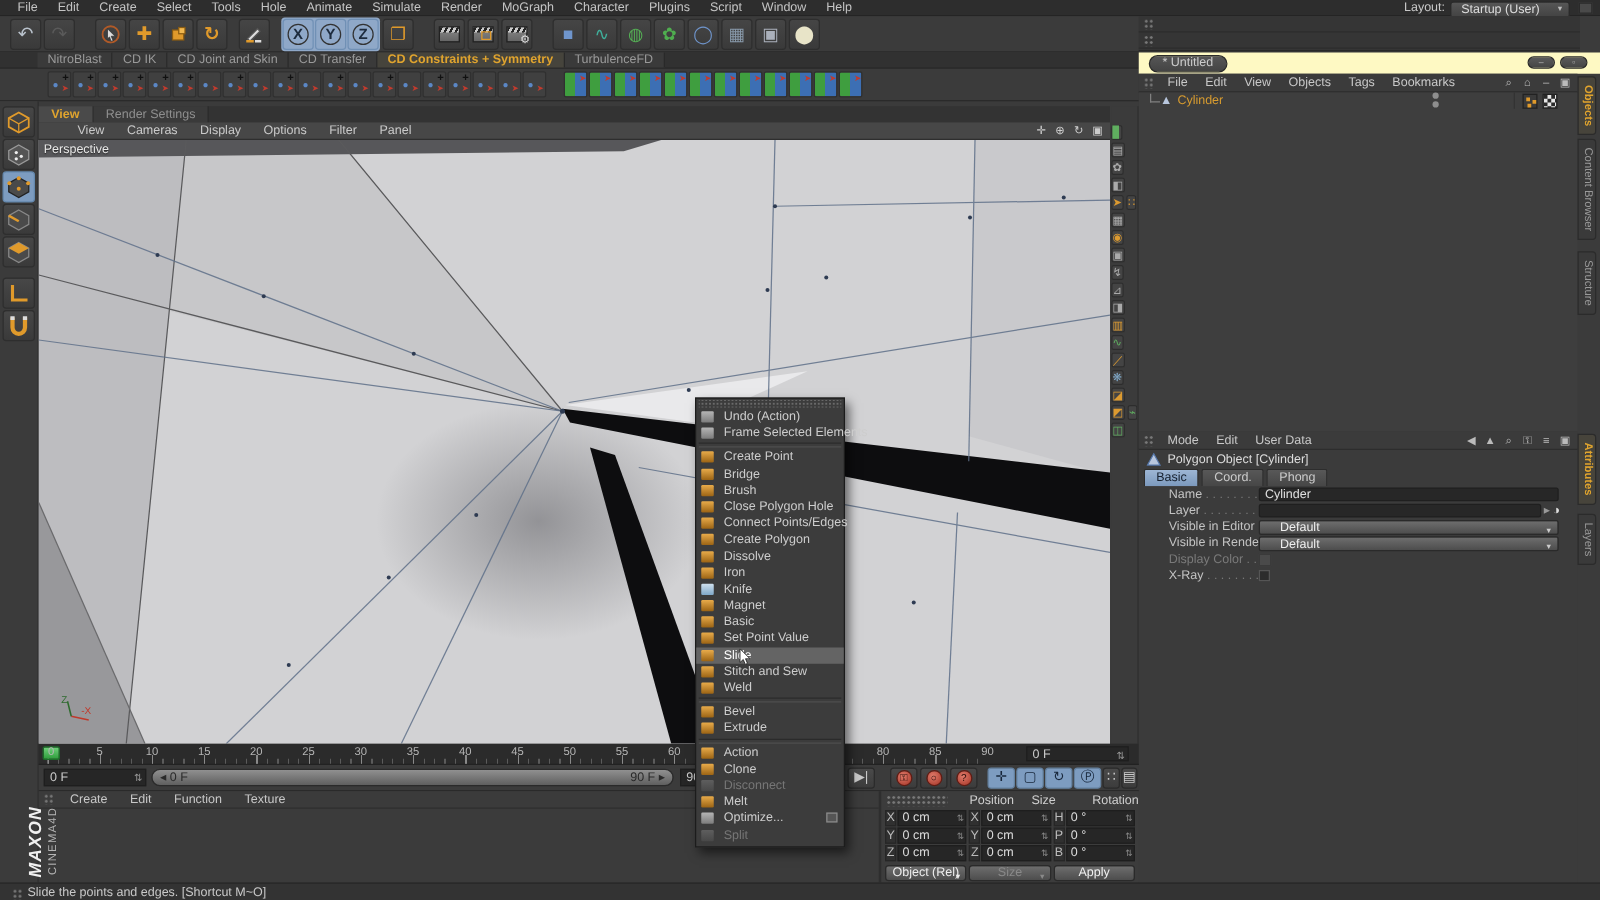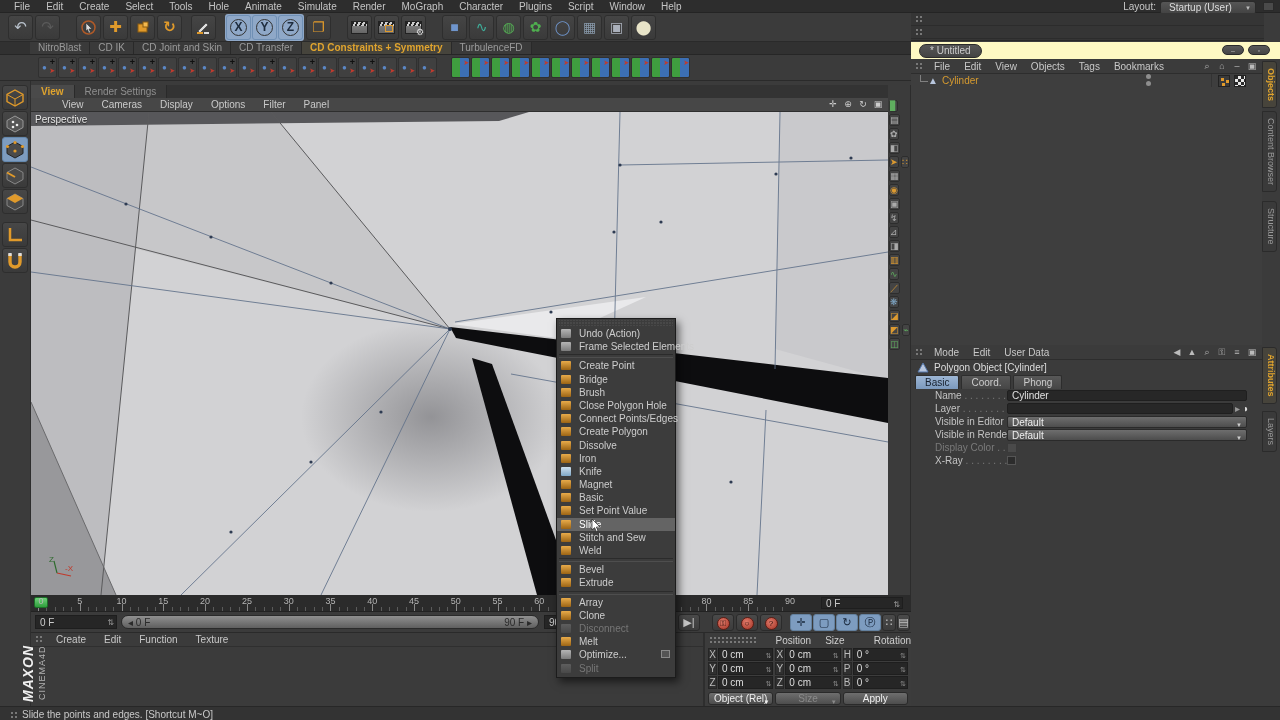--- a/index.html
+++ b/index.html
@@ -119,21 +119,21 @@
   #am-title { height:15px; display:flex; align-items:center; padding-left:6px; gap:5px; color:#ddd; }
   #am-tabs { height:14px; display:flex; padding-left:4px; gap:2px; }
   #am-tabs .at { padding:0 9px; line-height:13px; background:linear-gradient(#585858,#464646); border:1px solid #2d2d2d; border-bottom:none; color:#ccc; border-radius:2px 2px 0 0; }
   #am-tabs .at.sel { background:linear-gradient(#9db6d4,#7b99bd); color:#16202e; }
   #am-section { height:13px; background:#2f2f2f; color:#e3e3e3; padding-left:6px; line-height:13px; border-top:1px solid #262626; border-bottom:1px solid #262626; }
   .am-row { height:13px; display:flex; align-items:center; position:relative; padding-left:24px; }
   .am-lbl { width:72px; overflow:hidden; white-space:nowrap; color:#c3c3c3; flex:none; }
   .am-lbl::after { content:" .\00a0.\00a0.\00a0.\00a0.\00a0.\00a0.\00a0.\00a0.\00a0.\00a0.\00a0."; color:#787878; }
   .am-lbl.dim, .am-row .dim { color:#7a7a7a; }
   .am-input { height:11px; background:#272727; border:1px solid #1f1f1f; border-radius:2px; color:#e0e0e0; padding:0 4px; line-height:10px; }
-  .am-dd { height:12px; background:linear-gradient(#6e6e6e,#4d4d4d); border:1px solid #2a2a2a; border-radius:2px; color:#eee; padding:0 4px; line-height:11px; position:relative; }
+  .am-dd { height:12px; background:linear-gradient(#6e6e6e,#4d4d4d); border:1px solid #2a2a2a; border-radius:2px; color:#eee; padding:0 16px; line-height:11px; position:relative; }
   .am-dd::after { content:"▼"; font-size:6px; color:#ccc; position:absolute; right:4px; top:3px; }
   .chip { width:10px; height:10px; }
   #xray-cb { width:9px; height:9px; background:#2c2c2c; border:1px solid #555; }
 
   
   #rtabs { position:absolute; left:351px; top:46px; width:17px; height:647px; }
   .vtab { position:absolute; left:0; width:15px; writing-mode:vertical-rl; text-align:center; background:#3a3a3a; border:1px solid #2b2b2b; border-radius:0 3px 3px 0; color:#9a9a9a; padding:6px 0; font-size:9px; }
   .vtab.on { background:#47443b; color:#e0a42e; font-weight:bold; }
 
   
@@ -494,21 +494,21 @@
   <div class="cm-item"><span class="cm-ico or"></span><span>Set Point Value</span></div>
   <div class="cm-item hl"><span class="cm-ico or"></span><span>Slide</span><svg id="cm-cursor" width="10" height="14">
         <path d="M1 0 L1 11 L3.6 8.6 L5.2 12.5 L7 11.7 L5.4 8 L9 8 Z" fill="#fff" stroke="#222" stroke-width=".7"></path>
       </svg></div>
   <div class="cm-item"><span class="cm-ico or"></span><span>Stitch and Sew</span></div>
   <div class="cm-item"><span class="cm-ico or"></span><span>Weld</span></div>
   <div class="cm-sep"></div>
   <div class="cm-item"><span class="cm-ico or"></span><span>Bevel</span></div>
   <div class="cm-item"><span class="cm-ico or"></span><span>Extrude</span></div>
   <div class="cm-sep"></div>
-  <div class="cm-item"><span class="cm-ico or"></span><span>Array</span></div>
+  <div class="cm-item"><span class="cm-ico or"></span><span>Action</span></div>
   <div class="cm-item"><span class="cm-ico or"></span><span>Clone</span></div>
   <div class="cm-item dis"><span class="cm-ico dim"></span><span>Disconnect</span></div>
   <div class="cm-item"><span class="cm-ico or"></span><span>Melt</span></div>
   <div class="cm-item"><span class="cm-ico"></span><span>Optimize...</span><span class="cm-opt"></span></div>
   <div class="cm-item dis"><span class="cm-ico dim"></span><span>Split</span></div>
 </div>
 
 <div id="rstrip" class="abs">
   <span class="rsi g">▊</span>
   <span class="rsi">▤</span>

